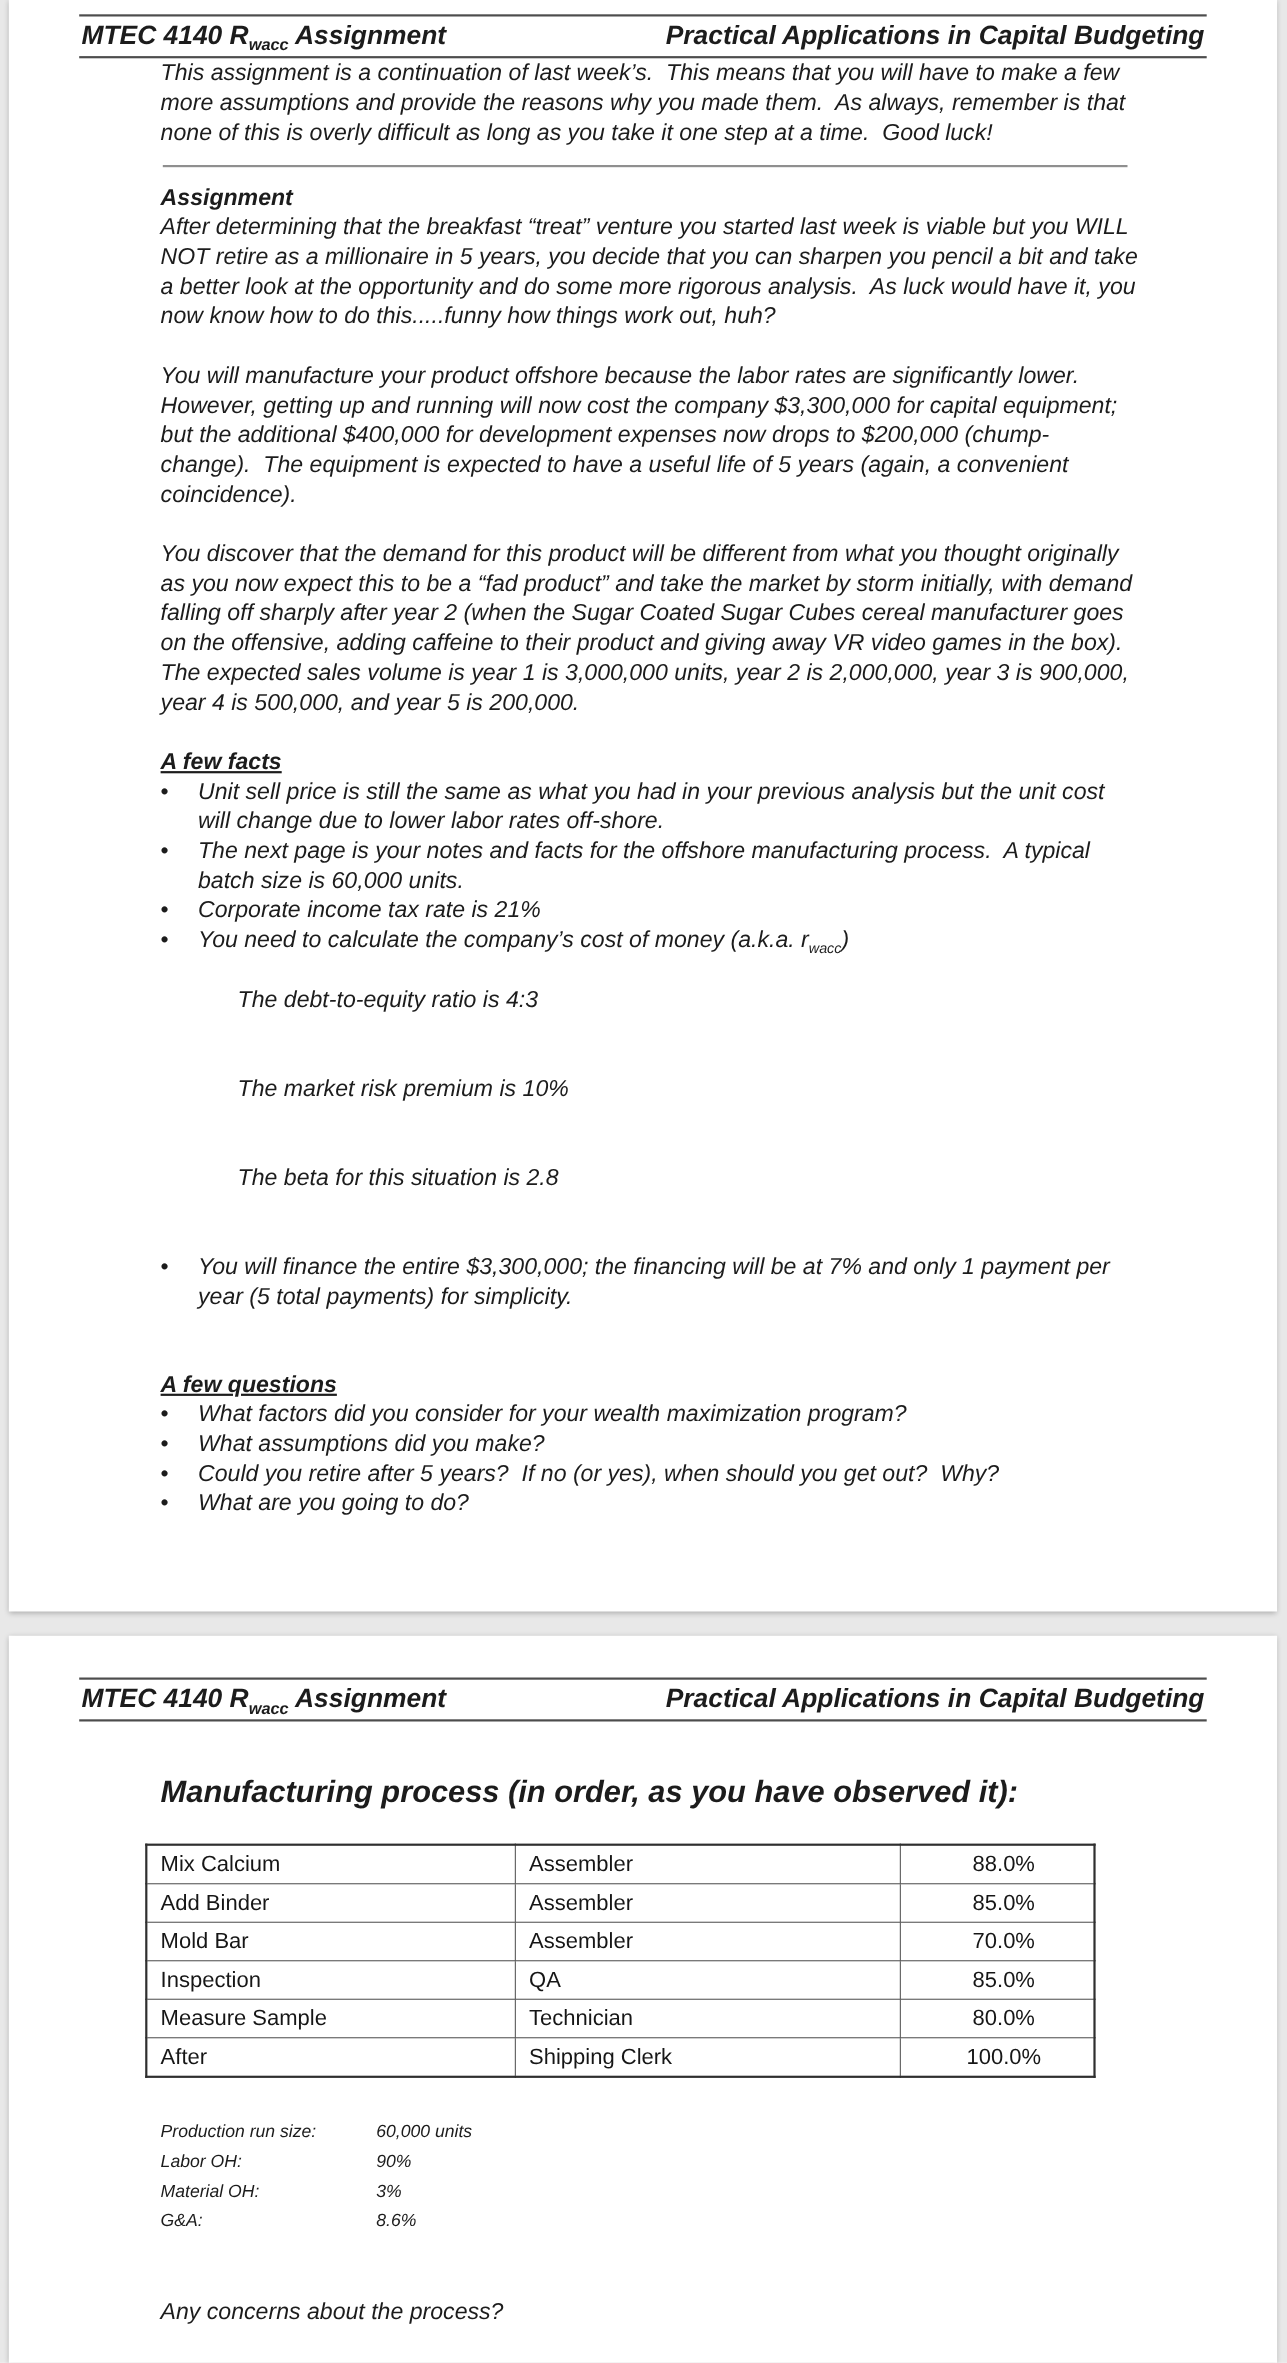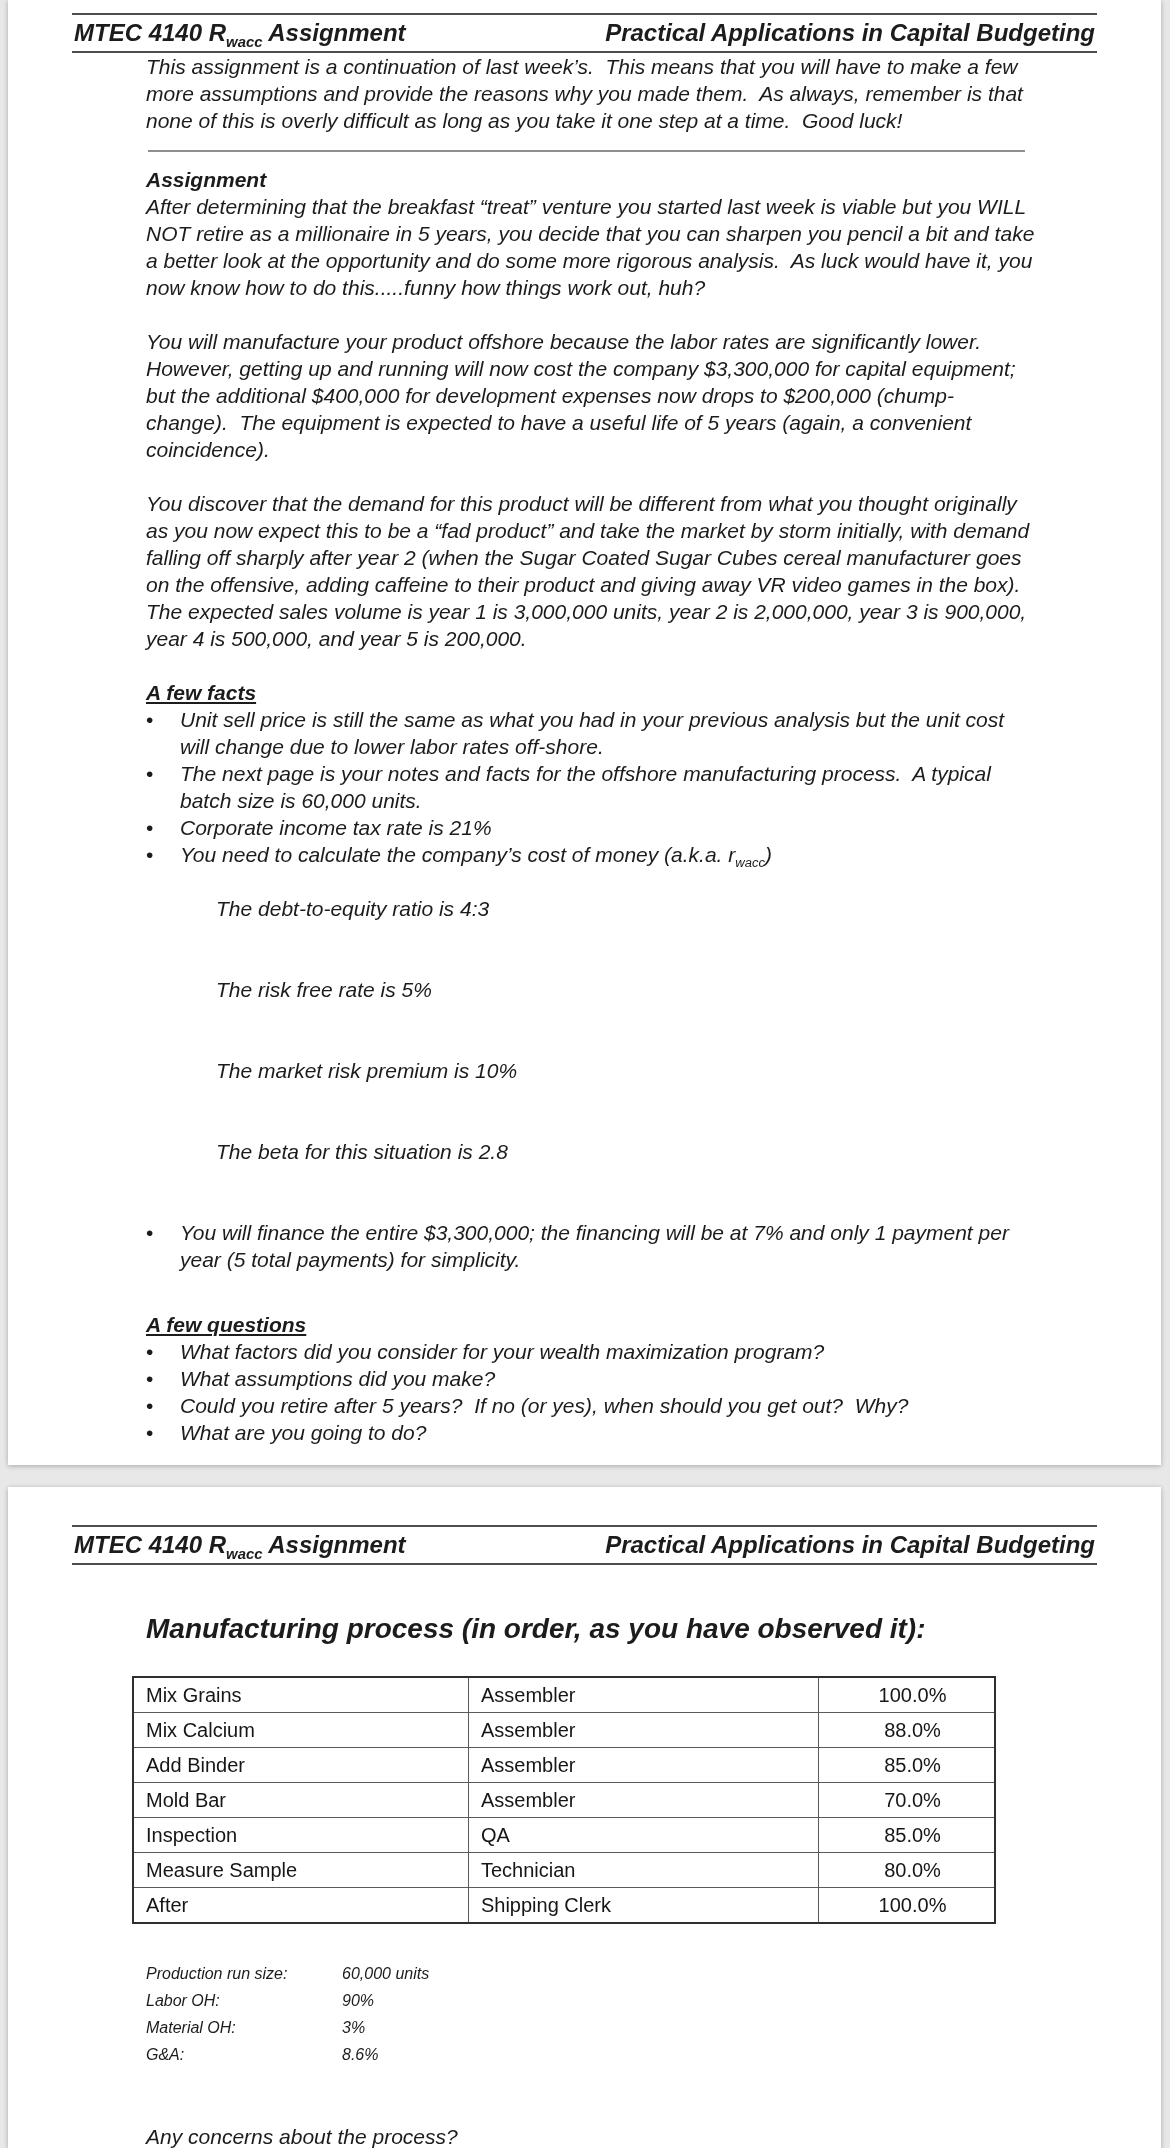--- a/index.html
+++ b/index.html
@@ -35,21 +35,21 @@
   .content{padding:0 126px 0 138px;font-style:italic;font-size:21px;line-height:27px;}
   .para{margin:0;white-space:pre-wrap;}
   .intro{}
   .separator{border:none;border-top:2px solid #8f8f8f;margin:16px 10px 0 2px;}
   .section-heading{
     font-size:21px;line-height:27px;margin:0;font-weight:bold;font-style:italic;
   }
   .plain-heading{margin-top:14px;}
   .underlined{text-decoration:underline;}
   .gap-top{margin-top:27px;}
-  .gap-top-lg{margin-top:38px;}
+  .gap-top-lg{margin-top:53px;}
   .para-block{margin-top:27px;}
 
   ul.bullets{list-style:none;margin:0;padding:0;}
   ul.bullets li{display:flex;}
   ul.bullets .marker{flex:0 0 34px;font-style:normal;}
   ul.bullets .li-text{flex:1;white-space:pre-wrap;}
   .subitem{padding-left:36px;white-space:pre-wrap;}
   sub{font-size:62%;line-height:0;}
 
   
@@ -111,21 +111,20 @@
           <span class="li-text">The next page is your notes and facts for the offshore manufacturing process.  A typical batch size is 60,000 units.</span>
         </li>
         <li>
           <span class="marker">•</span>
           <span class="li-text">Corporate income tax rate is 21%</span>
         </li>
         <li>
           <span class="marker">•</span>
           <span class="li-text"><span>You need to calculate the company’s cost of money (a.k.a. r</span><sub>wacc</sub><span>)</span>
             <div class="subitem">The debt-to-equity ratio is 4:3</div>
-            <div class="subitem">The risk free rate is 5%</div>
             <div class="subitem">The market risk premium is 10%</div>
             <div class="subitem">The beta for this situation is 2.8</div>
           </span>
         </li>
         <li>
           <span class="marker">•</span>
           <span class="li-text">You will finance the entire $3,300,000; the financing will be at 7% and only 1 payment per year (5 total payments) for simplicity.</span>
         </li>
       </ul>
 
@@ -163,25 +162,20 @@
       <div>Practical Applications in Capital Budgeting</div>
     </div>
 
     <div class="content2">
 
       <h2 class="mfg-heading">Manufacturing process (in order, as you have observed it):</h2>
 
       <table class="process">
         <tbody>
           <tr>
-            <td class="col-step">Mix Grains</td>
-            <td class="col-role">Assembler</td>
-            <td class="col-yield">100.0%</td>
-          </tr>
-          <tr>
             <td class="col-step">Mix Calcium</td>
             <td class="col-role">Assembler</td>
             <td class="col-yield">88.0%</td>
           </tr>
           <tr>
             <td class="col-step">Add Binder</td>
             <td class="col-role">Assembler</td>
             <td class="col-yield">85.0%</td>
           </tr>
           <tr>

